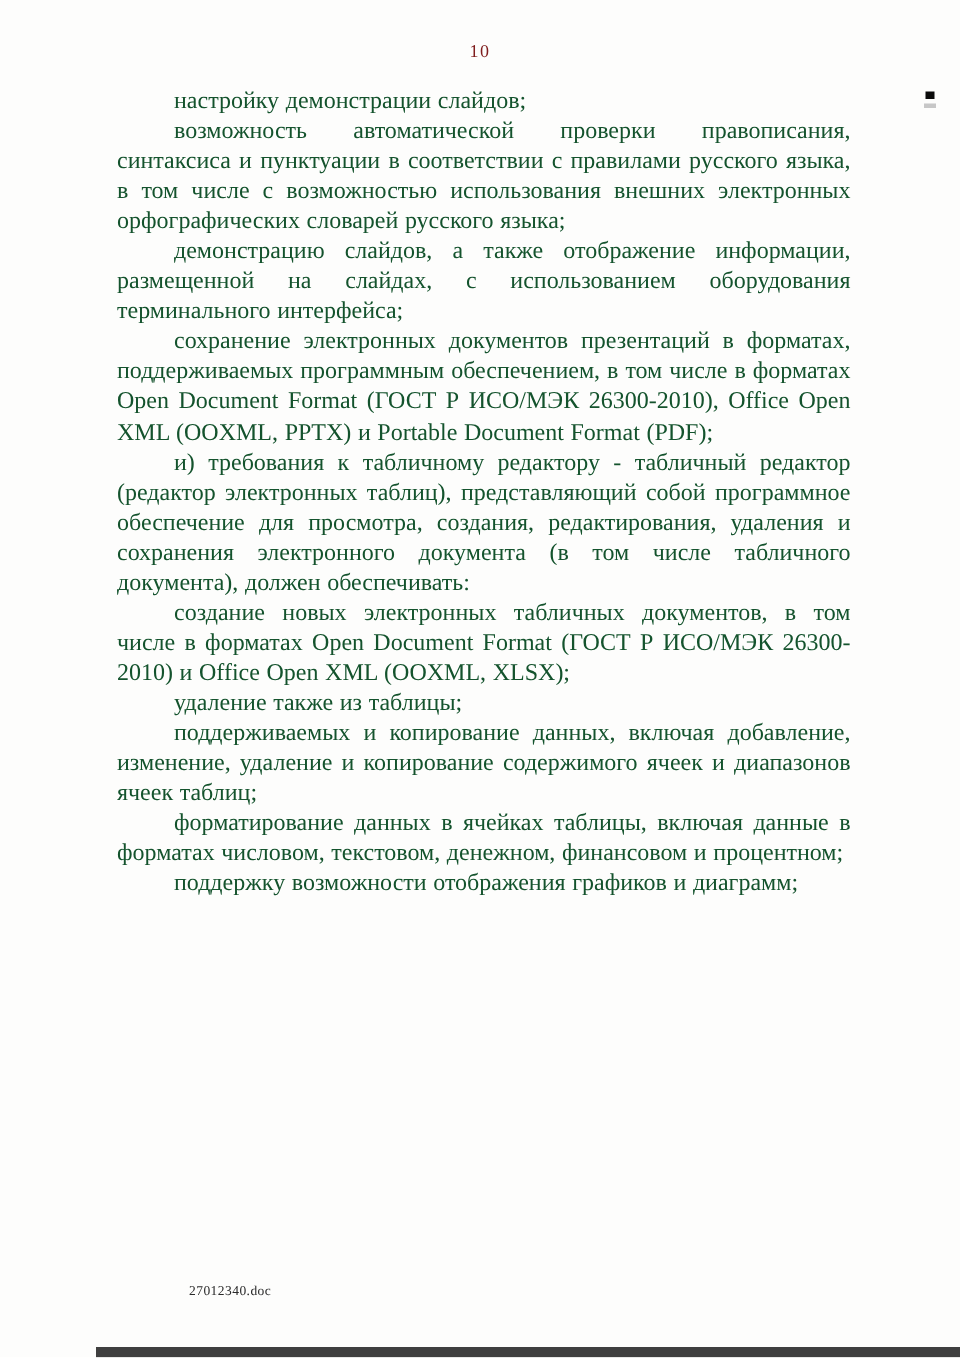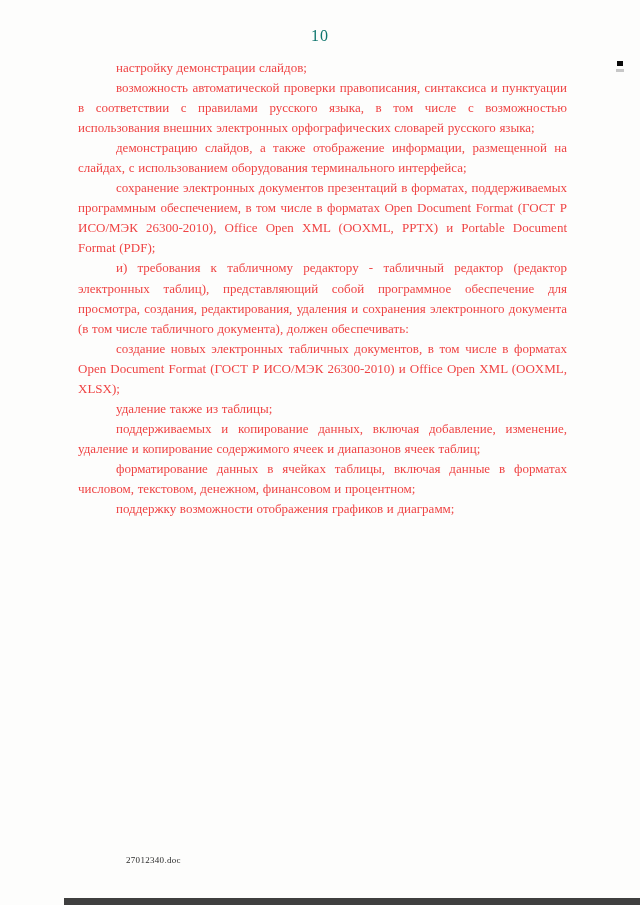--- a/index.html
+++ b/index.html
@@ -15,33 +15,33 @@
     font-family: "Liberation Serif", serif;
     color: #141414;
     overflow: hidden;
   }
   .page-number {
     position: absolute;
     top: 27px;
     left: 0;
     width: 640px;
     text-align: center;
-    font-size: 16px;
+    font-size: 12px;
     letter-spacing: 1px;
-    color: #0f766e;
+    color: #7f1d1d;
   }
   .body-text {
     position: absolute;
     top: 58px;
     left: 78px;
     width: 489px;
-    font-size: 13px;
+    font-size: 16px;
     line-height: 20.05px;
     text-align: justify;
-    color: #ef4444;
+    color: #14532d;
   }
   .body-text p {
     margin: 0;
     padding: 0;
     text-indent: 38px;
     word-spacing: 0.4px;
   }
   .footer-filename {
     position: absolute;
     left: 78px;

